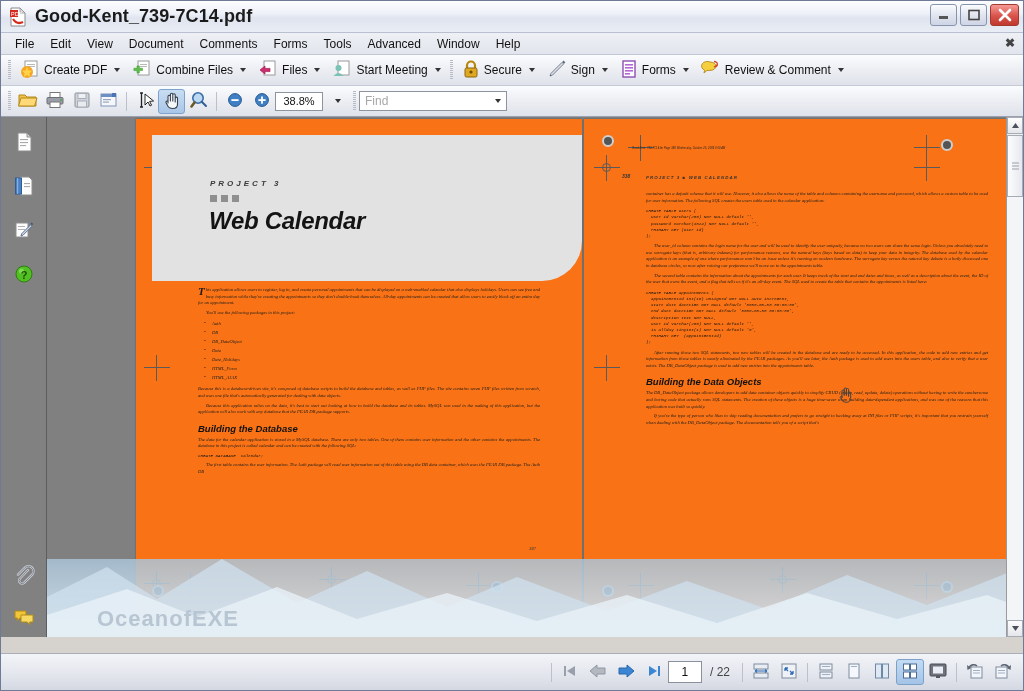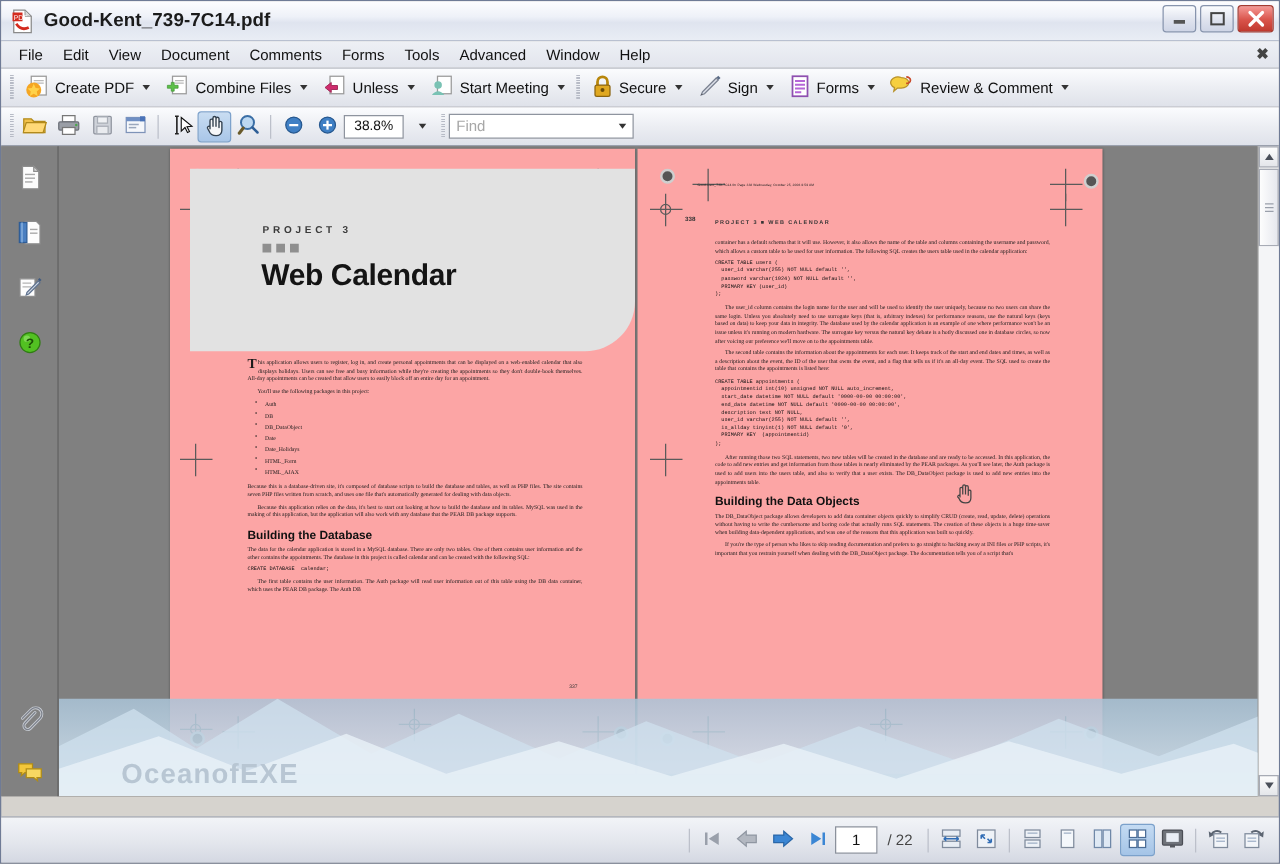--- a/index.html
+++ b/index.html
@@ -13,21 +13,21 @@
   #app { position:relative; width:1024px; height:691px; background:#d6d3ce;
          border:1px solid #6f7b96; }
 
   
   .titlebar {
     height:32px; display:flex; align-items:center;
     background:linear-gradient(to bottom,#fdfdff 0%,#eef1f8 40%,#dfe4ef 55%,#e9edf5 100%);
     border-bottom:1px solid #b9c0d0; padding-left:6px; position:relative;
   }
   .titlebar .appicon { width:22px; height:22px; position:relative; margin-right:6px; flex:none; }
-  .titlebar .title { font-size:15px; font-weight:bold; color:#1b1b1b; letter-spacing:0.1px; }
+  .titlebar .title { font-size:18px; font-weight:bold; color:#1b1b1b; letter-spacing:0.1px; }
   .winbtns { position:absolute; right:4px; top:3px; display:flex; gap:3px; }
   .winbtn { width:27px; height:22px; border:1px solid #8794ad; border-radius:3px;
             background:linear-gradient(to bottom,#fbfcfe,#dfe3ee 55%,#cfd5e6);
             display:flex; align-items:center; justify-content:center; }
   .winbtn.close { background:linear-gradient(to bottom,#f59a96,#d9534a 55%,#c0392f);
                   border-color:#a33a30; width:29px; }
 
   
   .menubar { height:22px; display:flex; align-items:center; padding-left:6px;
              background:linear-gradient(to bottom,#eef0f5,#e2e5ed);
@@ -68,22 +68,22 @@
   .main { position:relative; height:520px; display:flex; background:#808080; }
   .navpane { width:46px; background:#818181; border-right:1px solid #5d5d5d;
              padding-top:14px; display:flex; flex-direction:column; align-items:center; gap:20px;
              position:relative; }
   .navpane .bottomicons { position:absolute; bottom:6px; left:0; right:0;
              display:flex; flex-direction:column; align-items:center; gap:18px; }
   .navicon { width:24px; height:24px; display:flex; align-items:center; justify-content:center; }
 
   .viewport { flex:1; position:relative; overflow:hidden; background:#808080; }
   .pagesarea { position:absolute; left:89px; top:2px; display:flex; gap:2px; }
-  .page { width:372px; height:500px; background:#fca5a5; position:relative;
-          box-shadow:0 0 2px rgba(0,0,0,.35); }
+  .page { width:446px; height:500px; background:#f97316; position:relative;
+          box-shadow:0 0 2px rgba(0,0,0,.35);font-style:italic; }
 
   .vscroll { width:17px; background:#f0f0f0; border-left:1px solid #9a9a9a;
              display:flex; flex-direction:column; }
   .sbtn { height:17px; background:linear-gradient(to bottom,#fdfdfd,#e4e6ea);
           border:1px solid #a7abb5; display:flex; align-items:center; justify-content:center; }
   .sthumb { height:62px; margin-top:1px; background:linear-gradient(to right,#fdfdfd,#e6e8ee);
             border:1px solid #a7abb5; display:flex; align-items:center; justify-content:center; }
   .strack { flex:1; background:#f4f5f7; }
 
   
@@ -225,21 +225,21 @@
       <i class="caret"></i>
     </div>
 
     <div class="tbtn">
       <span>
         <svg width="20" height="20" viewBox="0 0 20 20">
           <rect x="6" y="2" width="11" height="14" fill="#fff" stroke="#9a9a9a"></rect>
           <path d="M2 11 l5-4 v2.4 h5 v3.2 h-5 v2.4 z" fill="#cf2d6e" stroke="#9c2050" stroke-width=".7"></path>
         </svg>
       </span>
-      <span class="cap">Unless</span>
+      <span class="cap">Files</span>
       <i class="caret"></i>
     </div>
 
     <div class="tbtn">
       <span>
         <svg width="20" height="20" viewBox="0 0 20 20">
           <rect x="6" y="2" width="11" height="14" fill="#fff" stroke="#9a9a9a"></rect>
           <circle cx="6.5" cy="9" r="3" fill="#79c2b4"></circle>
           <path d="M1.5 17 q5-6 10 0 z" fill="#79c2b4"></path>
         </svg>

